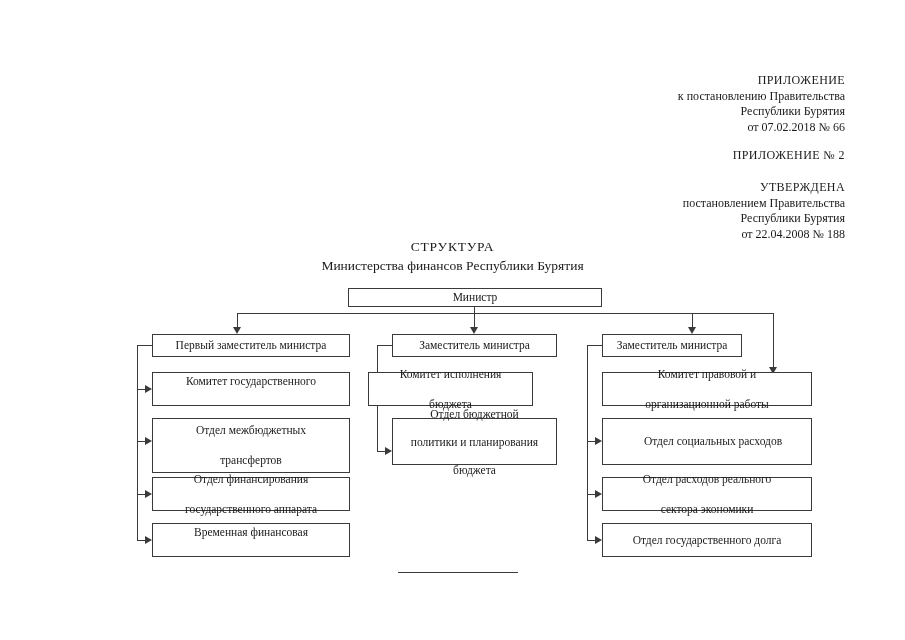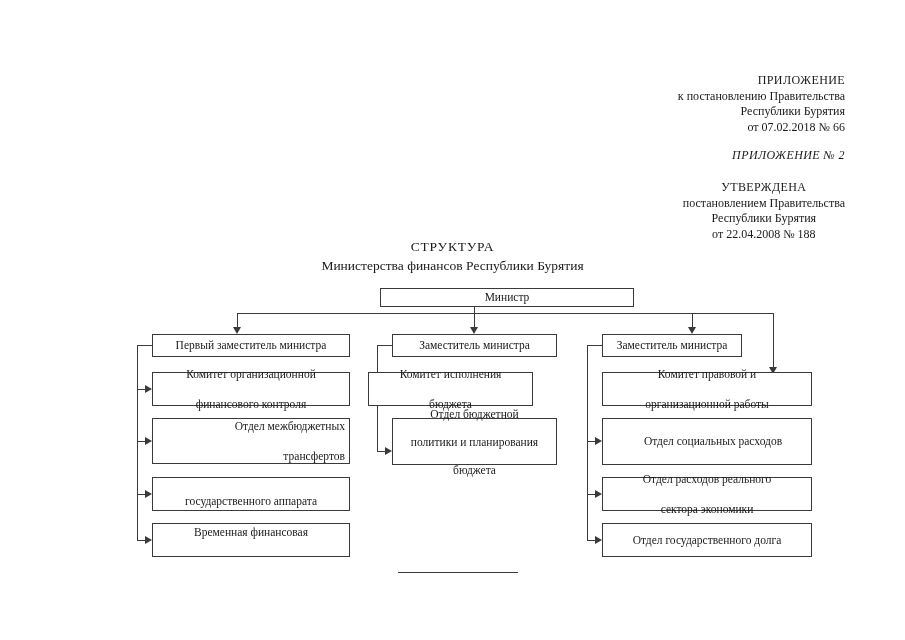--- a/index.html
+++ b/index.html
@@ -25,22 +25,22 @@
     position: absolute;
     text-align: right;
     font-size: 12px;
     line-height: 15.5px;
     white-space: nowrap;
   }
   .hdr-block .ln { display: block; }
   .hdr-caps { letter-spacing: 0.4px; }
 
   #hdr-appendix-1 { right: 60px; top: 73px; }
-  #hdr-appendix-2 { right: 60px; top: 148px; font-style: italic; }
-  #hdr-approved   { right: 60px; top: 180px; text-align: center; }
+  #hdr-appendix-2 { right: 60px; top: 148px; }
+  #hdr-approved   { right: 60px; top: 180px; }
 
   
   #doc-title {
     position: absolute;
     left: 0;
     right: 0;
     top: 237px;
     text-align: center;
     font-size: 13.5px;
     line-height: 19px;
@@ -127,21 +127,21 @@
     <span class="ln">от 22.04.2008 № 188</span>
   </div>
 
   <div id="doc-title">
     <span class="ln t1">СТРУКТУРА</span>
     <span class="ln">Министерства финансов Республики Бурятия</span>
   </div>
 
   <div id="chart">
 
-    <div class="node" id="node-minister" style="left:348px; top:288px; width:254px; height:19px;margin-left:32px;">
+    <div class="node" id="node-minister" style="left:348px; top:288px; width:254px; height:19px;">
       <span>Министр</span>
     </div>
 
     <div class="vline" style="left:474px; top:307px; height:7px;"></div>
 
     <div class="hline" style="left:237px; top:313px; width:537px;"></div>
 
     <div class="vline" style="left:237px; top:313px; height:17px;"></div>
     <div class="arrow-down" style="left:233px; top:327px;"></div>
 
@@ -158,39 +158,38 @@
       <span>Первый заместитель министра</span>
     </div>
 
     <div class="hline" style="left:137px; top:345px; width:15px;"></div>
     <div class="vline" style="left:137px; top:345px; height:196px;"></div>
 
     <div class="hline" style="left:137px; top:389px; width:12px;"></div>
     <div class="arrow-right" style="left:145px; top:385px;"></div>
     <div class="node" style="left:152px; top:372px; width:198px; height:34px;">
       <span>
-        <span>Комитет организационной</span><br>
-        <span>финансового контроля</span>
+        <span>Комитет государственного</span><br>
       </span>
     </div>
 
     <div class="hline" style="left:137px; top:441px; width:12px;"></div>
     <div class="arrow-right" style="left:145px; top:437px;"></div>
-    <div class="node" style="left:152px; top:418px; width:198px; height:46px;text-align:right;">
+    <div class="node" style="left:152px; top:418px; width:198px; height:55px;">
       <span>
         <span>Отдел межбюджетных</span><br>
         <span>трансфертов</span>
       </span>
     </div>
 
     <div class="hline" style="left:137px; top:494px; width:12px;"></div>
     <div class="arrow-right" style="left:145px; top:490px;"></div>
     <div class="node" style="left:152px; top:477px; width:198px; height:34px;">
       <span>
-        <br>
+        <span>Отдел финансирования</span><br>
         <span>государственного аппарата</span>
       </span>
     </div>
 
     <div class="hline" style="left:137px; top:540px; width:12px;"></div>
     <div class="arrow-right" style="left:145px; top:536px;"></div>
     <div class="node" style="left:152px; top:523px; width:198px; height:34px;">
       <span>
         <span>Временная финансовая</span><br>
       </span>

